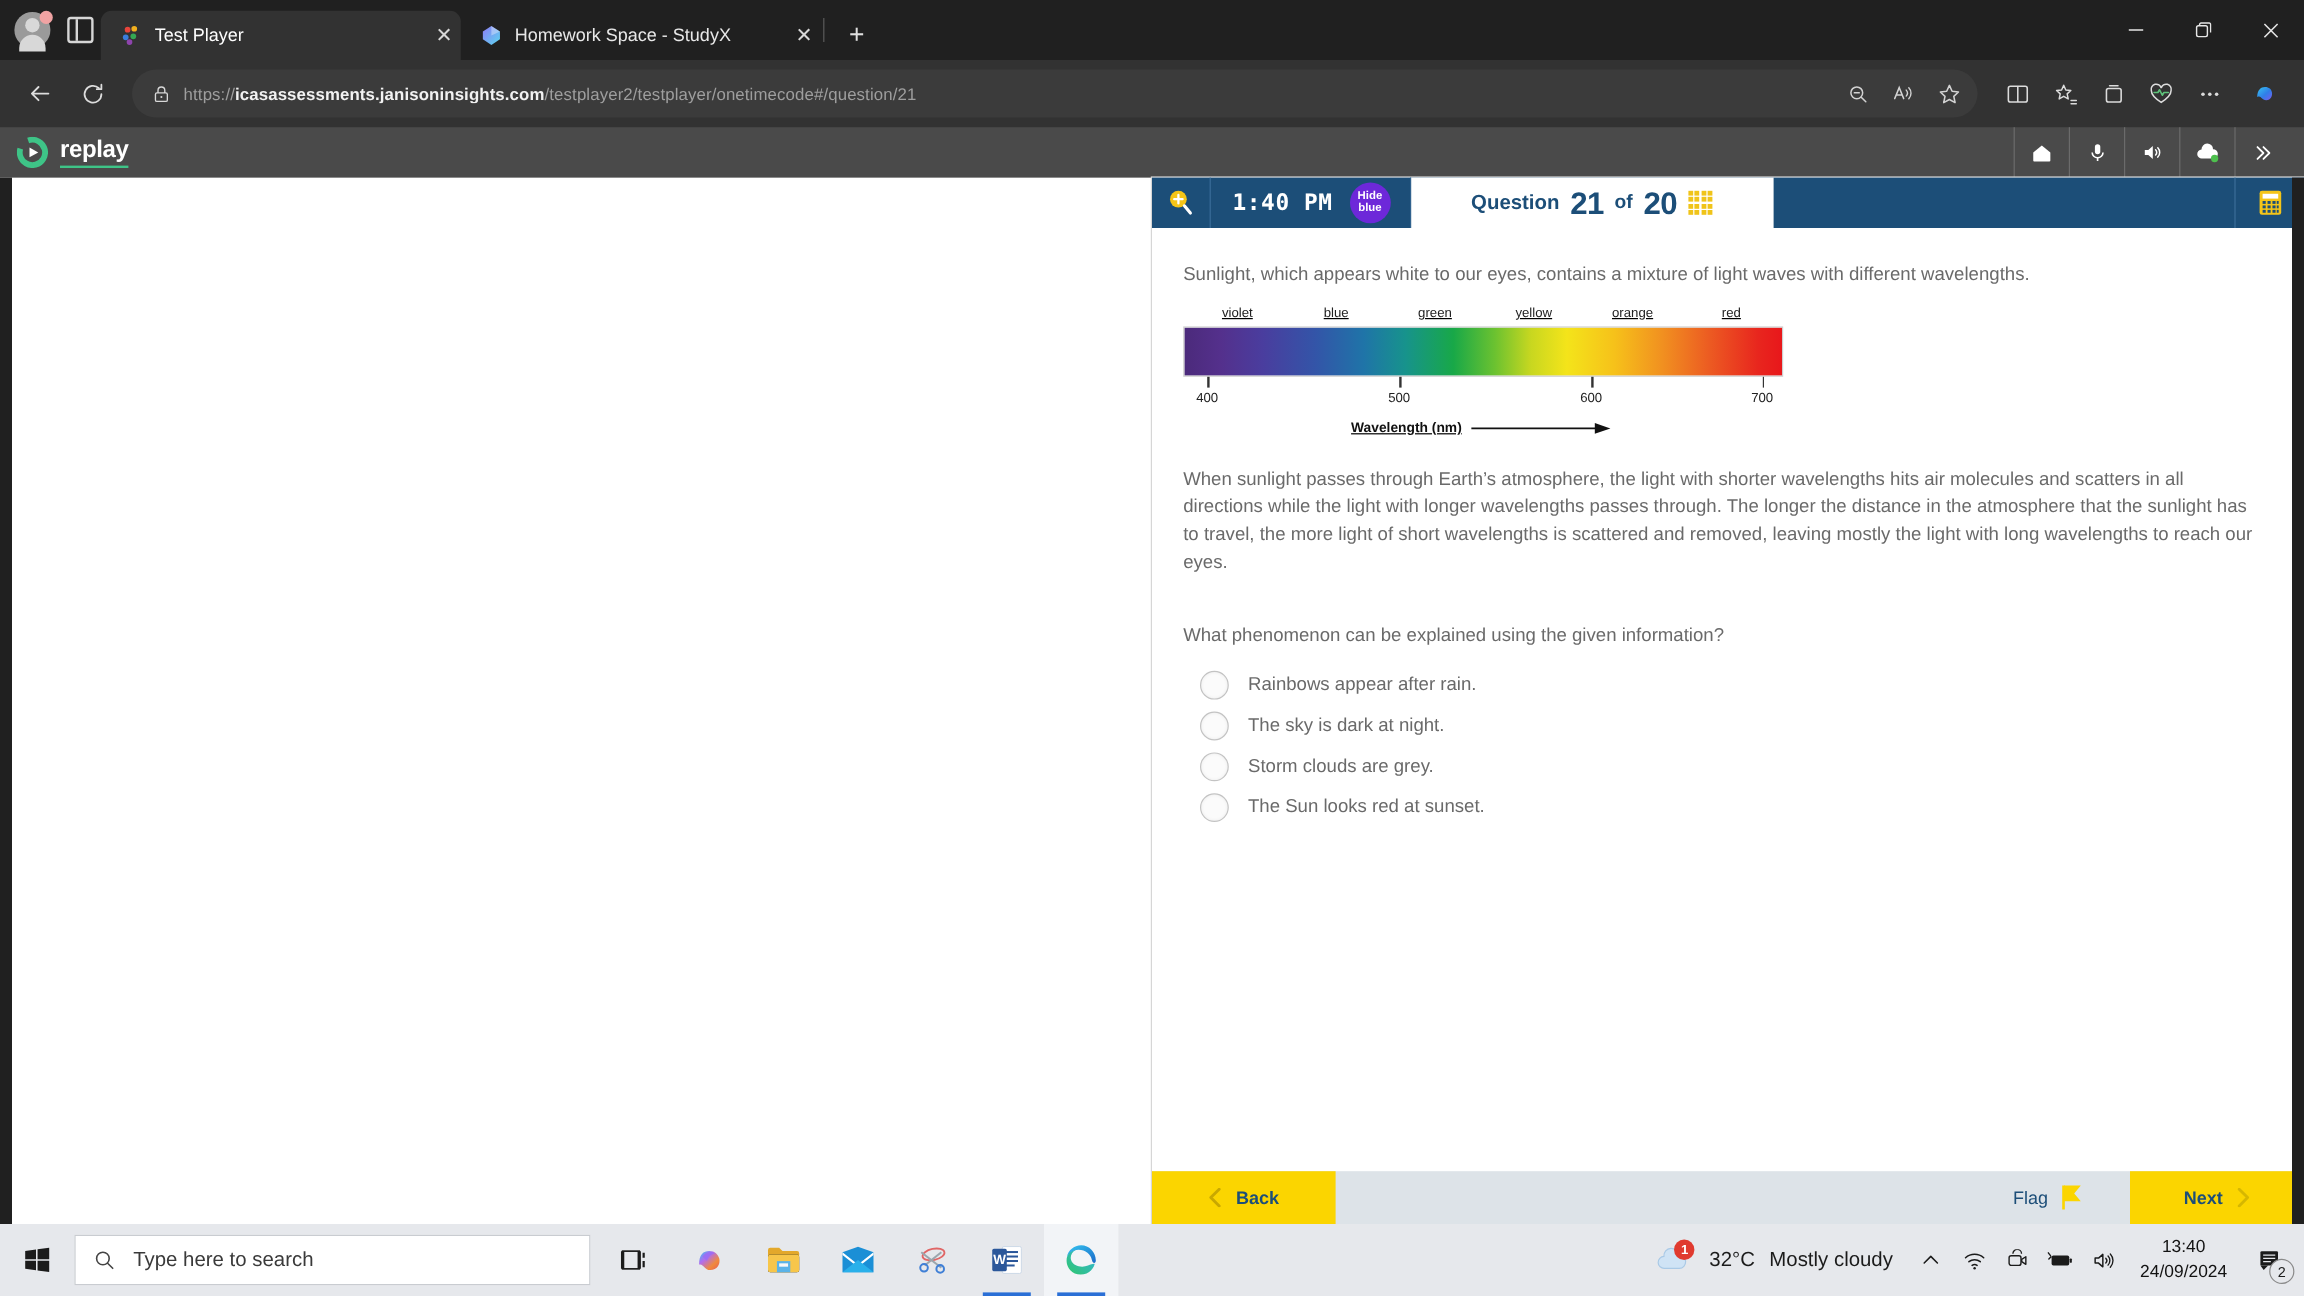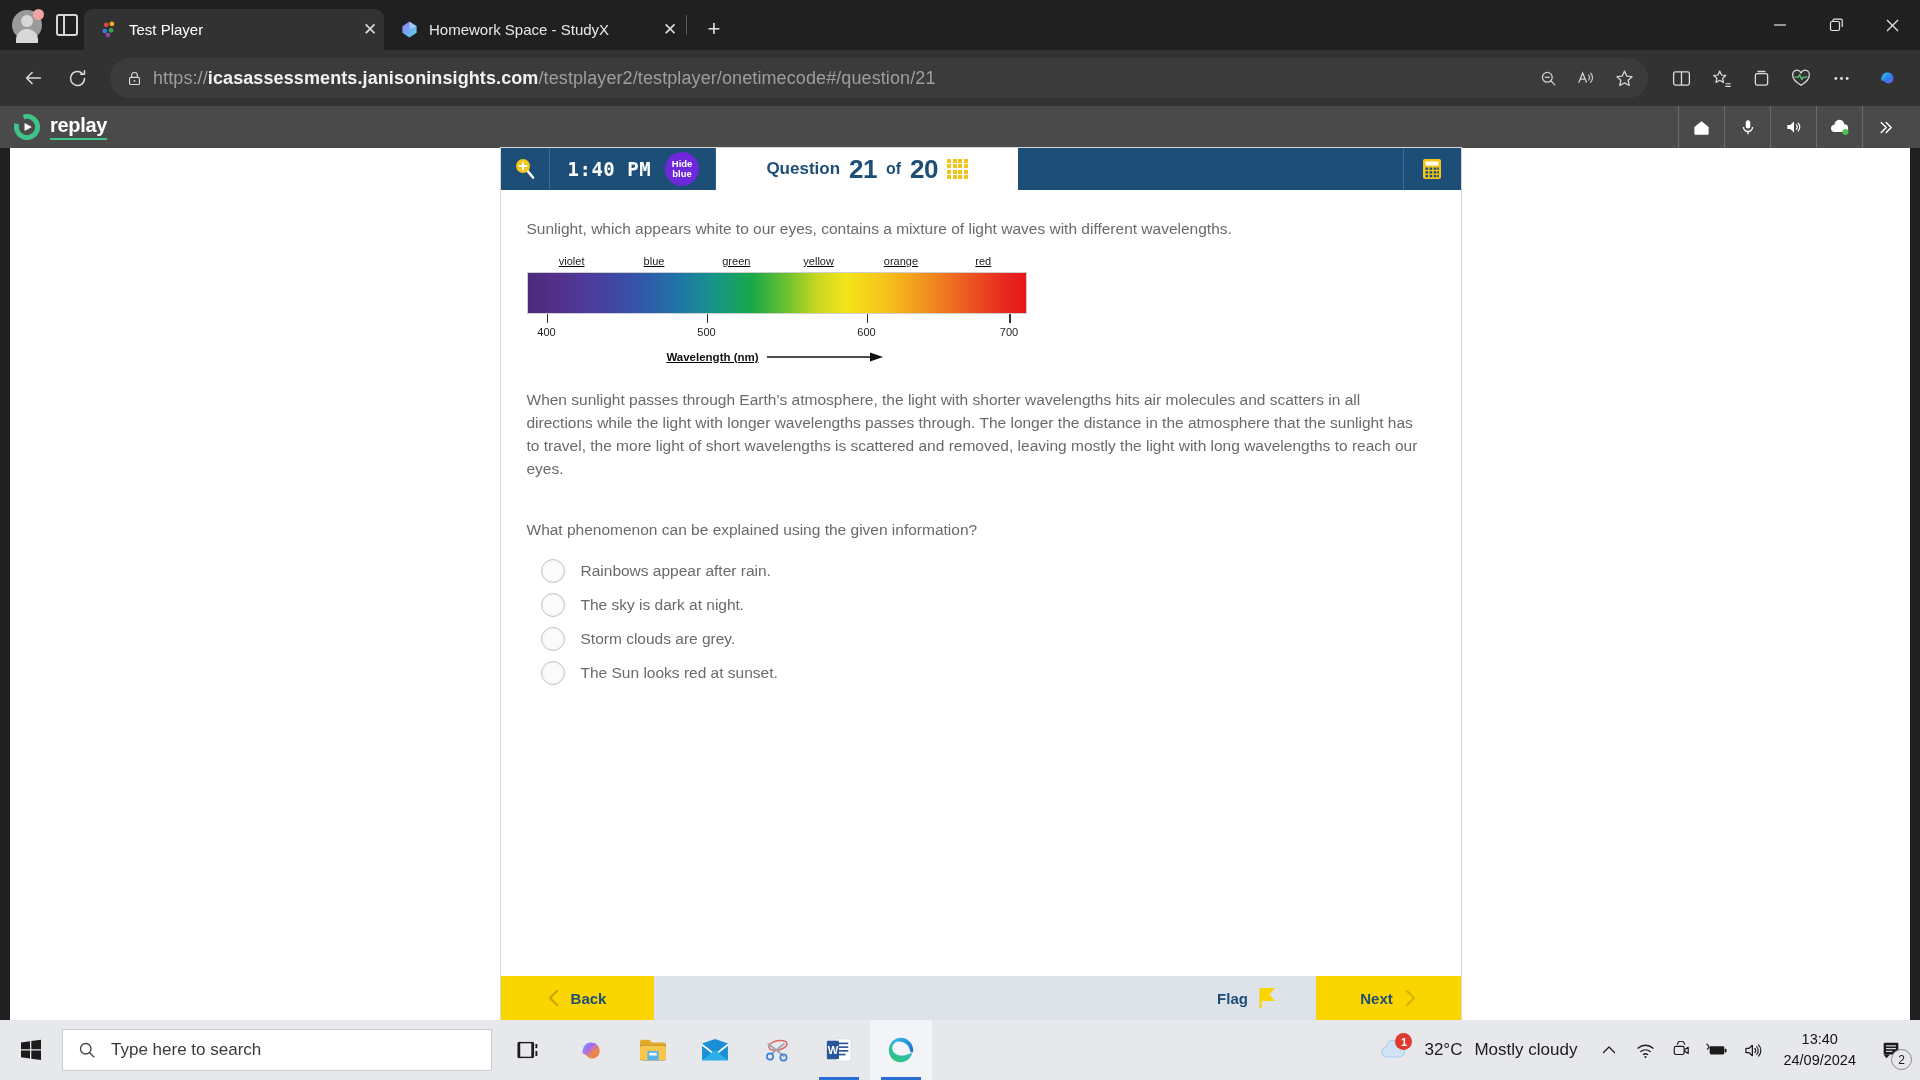--- a/index.html
+++ b/index.html
@@ -92,21 +92,21 @@
   .nav-icon-btn {
     width: 38px; height: 38px; border-radius: 6px; flex: 0 0 auto;
     display: flex; align-items: center; justify-content: center; color: #dcdcdc;
   }
   .omnibox {
     flex: 1; height: 40px; background: #3b3b3b; border-radius: 20px;
     display: flex; align-items: center; padding: 0 6px 0 16px; gap: 10px;
     margin: 0 8px;
   }
   .omnibox-url {
-    flex: 1; font-size: 18px; color: #9e9e9e; white-space: nowrap;
+    flex: 1; font-size: 14px; color: #9e9e9e; white-space: nowrap;
     overflow: hidden; letter-spacing: 0.1px;
   }
   .omnibox-url b { color: #f2f2f2; font-weight: 600; }
   .omnibox-actions { display: flex; align-items: center; gap: 2px; }
   .omni-btn {
     width: 36px; height: 34px; border-radius: 5px;
     display: flex; align-items: center; justify-content: center; color: #d2d2d2;
   }
   .toolbar-right { display: flex; align-items: center; gap: 2px; }
   .copilot-btn {
@@ -129,21 +129,21 @@
   .replay-icons { display: flex; align-items: center; height: 42px; }
   .replay-icon {
     width: 46px; height: 42px; display: flex; align-items: center;
     justify-content: center; color: #ffffff;
     border-left: 1px solid #6b6b6b; position: relative;
   }
 
   
   .page-canvas {
     height: calc(1020px - 50px - 56px - 42px);
-    background: #ffffff; display: flex; justify-content: center;
+    background: #ffffff; display: flex; justify-content: flex-end;
     position: relative;
     padding-left: 41px;
   }
   .page-canvas::before {
     content: ""; position: absolute; left: 0; top: 0; bottom: 0; width: 10px;
     background: #202020;
   }
   .page-canvas::after {
     content: ""; position: absolute; right: 0; top: 0; bottom: 0; width: 10px;
     background: #202020;
@@ -253,21 +253,21 @@
   
   .tp-footer { height: 44px; display: flex; background: #dde3e8; }
   .btn-back {
     width: 153px; background: #fbd500; display: flex; align-items: center;
     justify-content: center; gap: 12px; color: #1c4e78;
     font-size: 15px; font-weight: 700;
   }
   .tp-footer-mid { flex: 1; }
   .btn-flag {
     width: 137px; display: flex; align-items: center; justify-content: center;
-    gap: 10px; color: #1c4e78; font-size: 15px; font-weight: 700;
+    gap: 10px; color: #1c4e78; font-size: 15px; font-weight: 400;
   }
   .btn-next {
     width: 145px; background: #fbd500; display: flex; align-items: center;
     justify-content: center; gap: 12px; color: #1c4e78;
     font-size: 15px; font-weight: 700;
   }
 
   
   .taskbar {
     height: 60px; width: 1920px; background: #e6e8ec;

